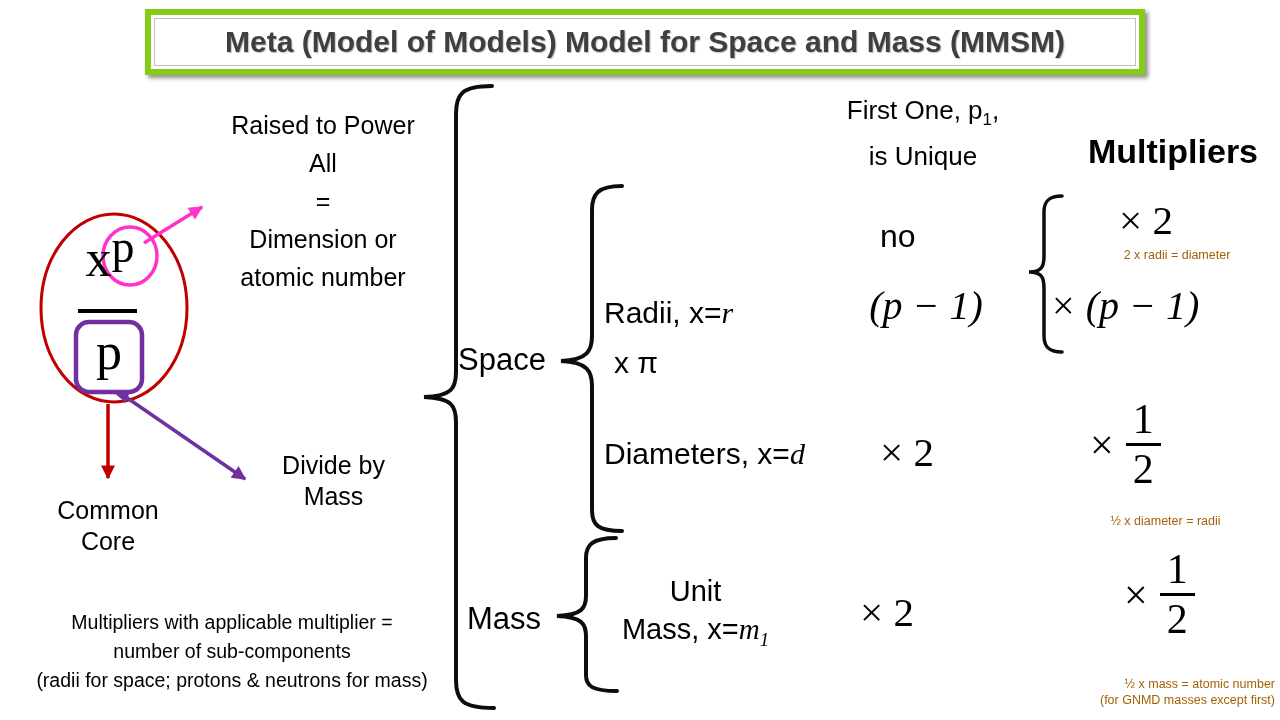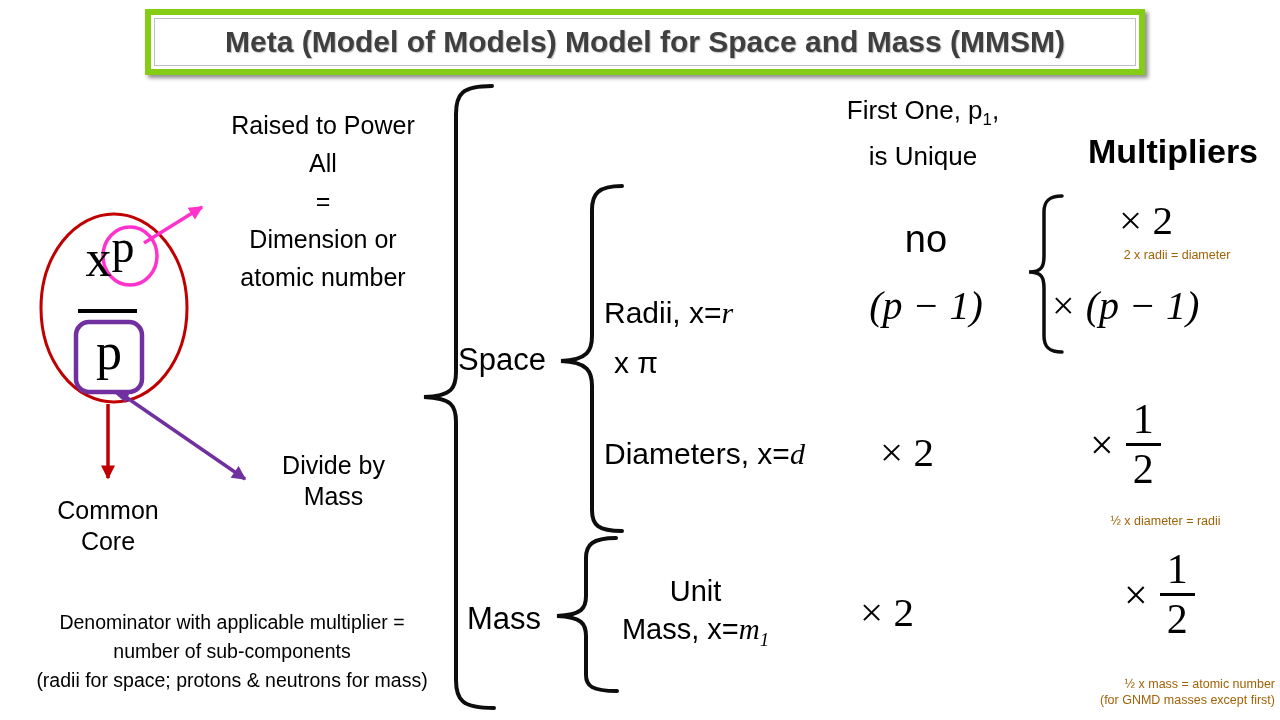--- a/index.html
+++ b/index.html
@@ -29,21 +29,21 @@
   .mass-label{left:467px;top:601px;font-size:31px;}
 
   .row-radii{left:604px;top:260px;font-size:30px;margin-top:36px;}
   .row-pi{left:614px;top:346px;font-size:30px;}
   .row-diam{left:604px;top:437px;font-size:30px;}
   .row-unitmass{left:598px;top:572px;width:195px;font-size:29px;line-height:38px;text-align:center;}
 
   .uniq-header{left:828px;top:92px;width:190px;font-size:26px;line-height:37px;text-align:center;}
   .mult-header{left:1088px;top:132px;font-size:34px;font-weight:bold;}
 
-  .uniq-no{left:880px;top:218px;width:92px;text-align:center;font-size:38px;}
+  .uniq-no{left:880px;top:218px;width:92px;font-size:32px;}
   .uniq-pm1{left:838px;top:282px;width:176px;text-align:center;font-size:40px;}
   .uniq-times2-d{left:880px;top:428px;font-size:41px;}
   .uniq-times2-m{left:860px;top:588px;font-size:41px;}
 
   .mult-times2{left:1088px;top:196px;width:116px;text-align:center;font-size:41px;}
   .mult-pm1{left:1052px;top:282px;font-size:40px;white-space:nowrap;}
 
   .smallnote{font-size:12.5px;line-height:16px;text-align:center;color:#a16207;}
   .note-radii{left:1077px;top:247px;width:200px;}
   .note-diam{left:1063px;top:513px;width:205px;}
@@ -126,21 +126,21 @@
     <div>Divide by</div>
     <div>Mass</div>
   </div>
 
   <div class="abs blk ccore">
     <div>Common</div>
     <div>Core</div>
   </div>
 
   <div class="abs blk denote">
-    <div>Denominator with applicable multiplier =</div>
+    <div>Multipliers with applicable multiplier =</div>
     <div>number of sub-components</div>
     <div>(radii for space; protons &amp; neutrons for mass)</div>
   </div>
 
   <div class="abs space-label">Space</div>
   <div class="abs mass-label">Mass</div>
 
   <div class="abs row-radii">
     <span>Radii, x=</span><span class="ital">r</span>
   </div>

